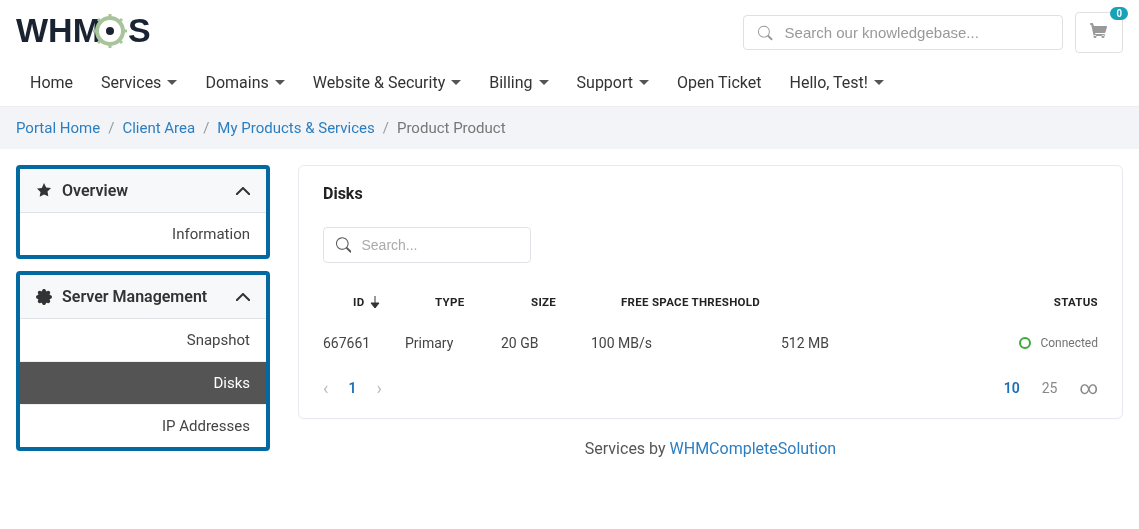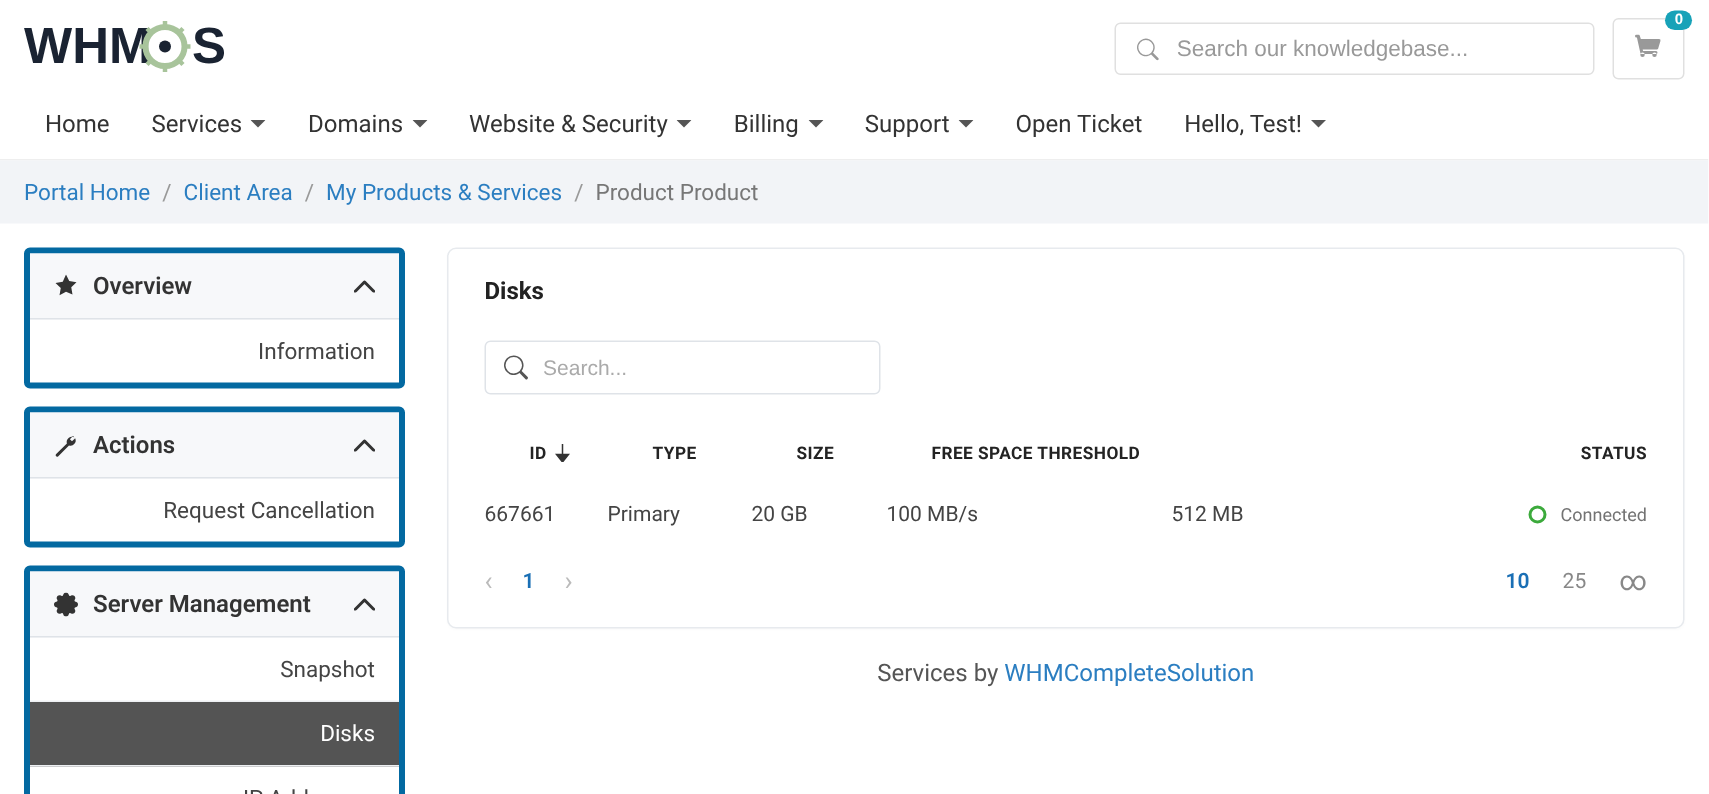--- a/index.html
+++ b/index.html
@@ -41,21 +41,21 @@
 .panel-header svg.hicon { width: 16px; height: 16px; }
 .panel-item { padding: 12px 16px; font-size: 15px; color: #444; cursor: pointer; border-bottom: 1px solid #eef0f3; }
 .panel-item:last-child { border-bottom: none; }
 .panel-item.active { background: #545454; color: #fff; }
 
 
 .content { flex: 1; }
 .card { border: 1px solid #e7eaee; border-radius: 6px; background: #fff; padding: 0; box-shadow: 0 1px 2px rgba(0,0,0,0.02); }
 .card-title { padding: 18px 24px 8px; font-size: 16px; font-weight: 700; color: #222; }
 .card-body { padding: 16px 24px 12px; }
-.table-search { display: flex; align-items: center; border: 1px solid #dfe3e8; border-radius: 4px; padding: 8px 12px; width: 264px; margin-bottom: 22px; }
+.table-search { display: flex; align-items: center; border: 1px solid #dfe3e8; border-radius: 4px; padding: 8px 12px; width: 208px; margin-bottom: 22px; }
 .table-search svg { color: #555; margin-right: 10px; }
 .table-search input { border: none; outline: none; font-size: 14px; width: 100%; }
 .table-search input::placeholder { color: #aaa; }
 
 .table { width: 100%; }
 .thead { display: flex; padding: 10px 0; }
 .th { font-size: 11.5px; font-weight: 700; color: #232323; letter-spacing: 0.3px; text-transform: uppercase; display: flex; align-items: center; gap: 6px; padding-left: 30px; }
 .trow { display: flex; padding: 16px 0; font-size: 14px; color: #444; }
 .col-id { width: 82px; }
 .col-type { width: 96px; }
@@ -193,34 +193,20 @@
             </svg>
             <span>Overview</span>
           </div>
         <svg width="14" height="8">
             <path d="M0 8l7-7 7 7" stroke="#333" stroke-width="2" fill="none"></path>
           </svg>
       </div>
       <div class="panel-item">Information</div>
     </div>
 
-    <div class="panel">
-      <div class="panel-header">
-        <div class="title">
-            <svg class="hicon" viewBox="0 0 16 16" fill="#333">
-              <path d="M13.5 2.5a3.5 3.5 0 0 0-4.9 4.1L1.3 13.9a1 1 0 0 0 1.4 1.4l7.3-7.3a3.5 3.5 0 0 0 4.1-4.9l-2.1 2.1-1.4-1.4 2.1-2.1z"></path>
-            </svg>
-            <span>Actions</span>
-          </div>
-        <svg width="14" height="8">
-            <path d="M0 8l7-7 7 7" stroke="#333" stroke-width="2" fill="none"></path>
-          </svg>
-      </div>
-      <div class="panel-item">Request Cancellation</div>
-    </div>
 
     <div class="panel">
       <div class="panel-header">
         <div class="title">
             <svg class="hicon" viewBox="0 0 16 16" fill="#333">
               <path d="M8 4.754a3.246 3.246 0 1 0 0 6.492 3.246 3.246 0 0 0 0-6.492zM5.754 8a2.246 2.246 0 1 1 4.492 0 2.246 2.246 0 0 1-4.492 0z"></path>
               <path d="M9.796 1.343c-.527-1.79-3.065-1.79-3.592 0l-.094.319a.873.873 0 0 1-1.255.52l-.292-.16c-1.64-.892-3.433.902-2.54 2.541l.159.292a.873.873 0 0 1-.52 1.255l-.319.094c-1.79.527-1.79 3.065 0 3.592l.319.094a.873.873 0 0 1 .52 1.255l-.16.292c-.892 1.64.901 3.434 2.541 2.54l.292-.159a.873.873 0 0 1 1.255.52l.094.319c.527 1.79 3.065 1.79 3.592 0l.094-.319a.873.873 0 0 1 1.255-.52l.292.16c1.64.893 3.434-.902 2.54-2.541l-.159-.292a.873.873 0 0 1 .52-1.255l.319-.094c1.79-.527 1.79-3.065 0-3.592l-.319-.094a.873.873 0 0 1-.52-1.255l.16-.292c.893-1.64-.902-3.433-2.541-2.54l-.292.159a.873.873 0 0 1-1.255-.52l-.094-.319z"></path>
             </svg>
             <span>Server Management</span>
           </div>

